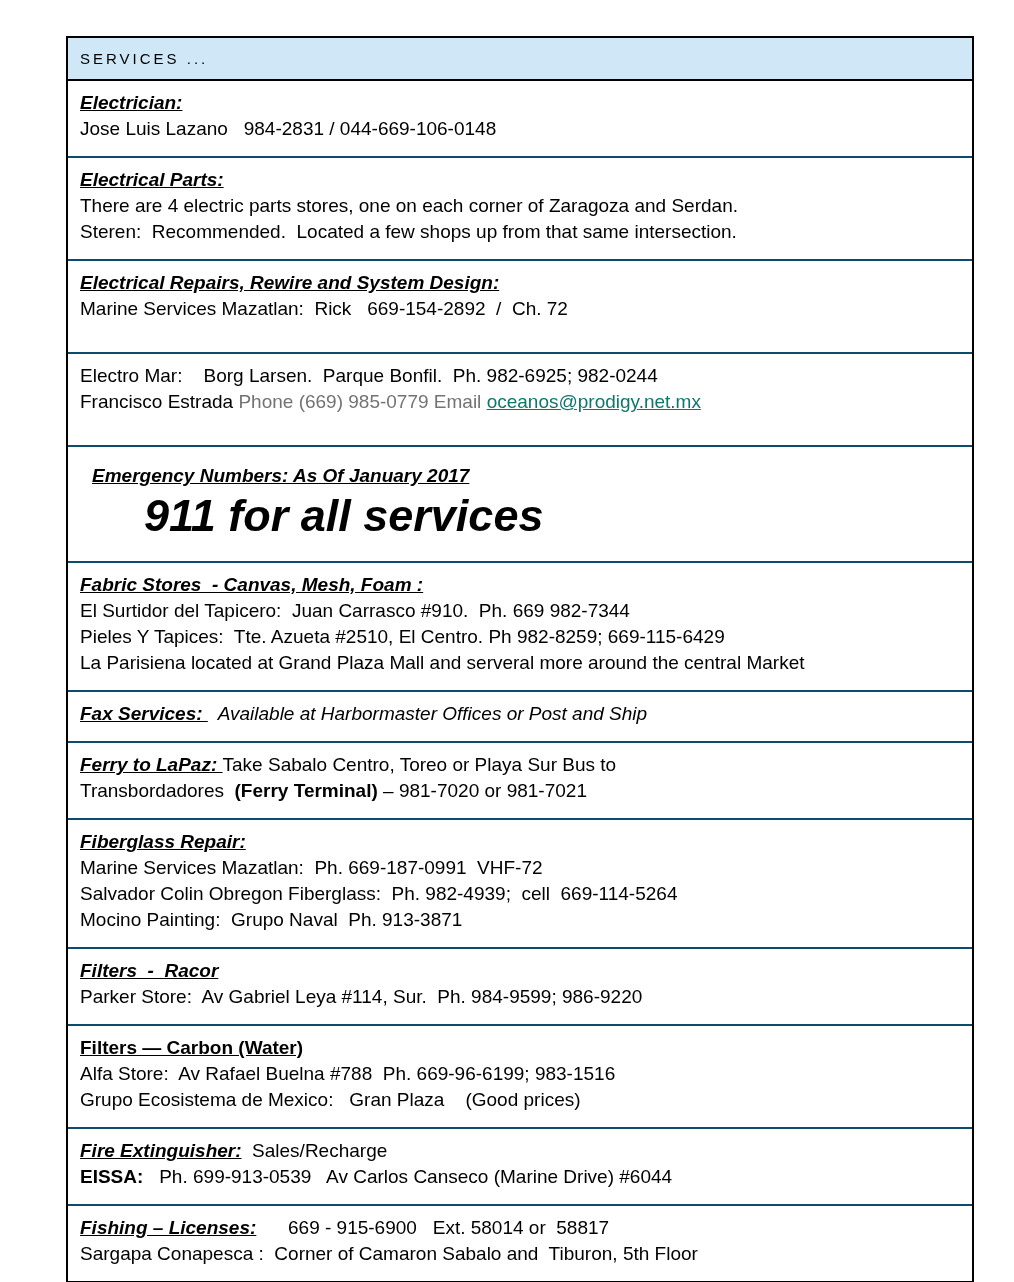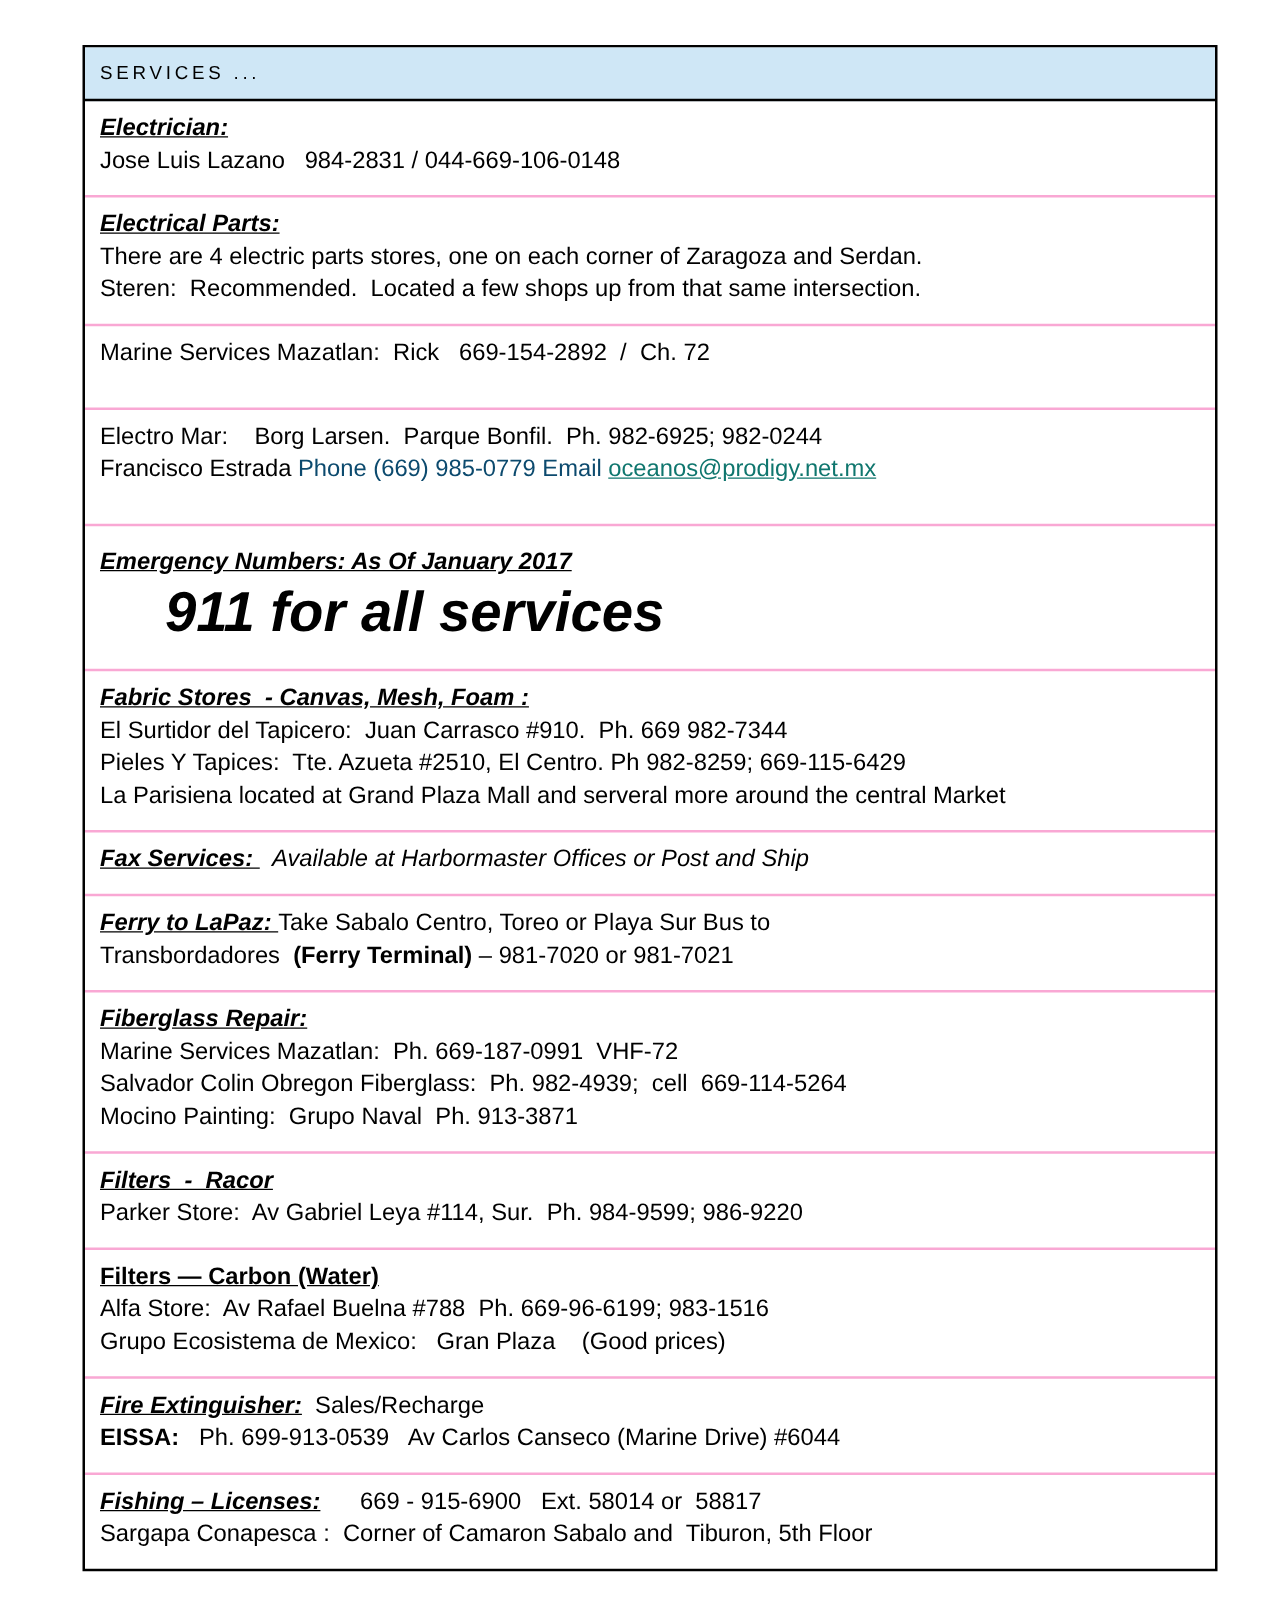--- a/index.html
+++ b/index.html
@@ -11,21 +11,21 @@
     position: relative;
   }
   .doc-table {
     position: absolute;
     left: 66px; top: 36px;
     width: 908px;
     border: 2px solid #000000;
     background: #ffffff;
   }
   .row {
-    border-bottom: 2px solid #f9a8d4;
+    border-bottom: 2px solid #0c4a6e;
     padding: 9px 14px 14px 12px;
     font-size: 19px;
     line-height: 26px;
   }
   .row:last-child { border-bottom: none; }
   .row-header {
     background: #cfe7f6;
     padding: 12px 14px 12px 12px;
     font-size: 15px;
     letter-spacing: 3px;
@@ -38,28 +38,28 @@
     font-style: italic;
     text-decoration: underline;
   }
   .hd-plain {
     font-weight: bold;
     font-style: normal;
     text-decoration: underline;
   }
   .bold { font-weight: bold; }
   .italic { font-style: italic; }
-  .muted { color: #0c4a6e; }
+  .muted { color: #737373; }
   .link {
     color: #0f766e;
     text-decoration: underline;
     cursor: pointer;
   }
   .pad-b-extra { padding-bottom: 30px; }
-  .row-emergency { padding: 16px 14px 22px 12px; }
+  .row-emergency { padding: 16px 14px 22px 24px; }
   .big911 {
     font-weight: bold;
     font-style: italic;
     font-size: 45px;
     line-height: 46px;
     margin: 4px 0 0 52px;
     white-space: pre-wrap;
   }
 </style>
 </head>
@@ -74,20 +74,21 @@
     <div class="line" data-bind="sections.electrician.line1">Jose Luis Lazano   984-2831 / 044-669-106-0148</div>
   </div>
 
   <div class="row">
     <div class="line"><span class="hd" data-bind="sections.electrical_parts.heading">Electrical Parts:</span></div>
     <div class="line" data-bind="sections.electrical_parts.line1">There are 4 electric parts stores, one on each corner of Zaragoza and Serdan.</div>
     <div class="line" data-bind="sections.electrical_parts.line2">Steren:  Recommended.  Located a few shops up from that same intersection.</div>
   </div>
 
   <div class="row pad-b-extra">
+    <div class="line"><span class="hd" data-bind="sections.electrical_repairs.heading">Electrical Repairs, Rewire and System Design:</span></div>
     <div class="line" data-bind="sections.electrical_repairs.line1">Marine Services Mazatlan:  Rick   669-154-2892  /  Ch. 72</div>
   </div>
 
   <div class="row pad-b-extra">
     <div class="line" data-bind="sections.electronic_repair.line1">Electro Mar:    Borg Larsen.  Parque Bonfil.  Ph. 982-6925; 982-0244</div>
     <div class="line"><span data-bind="sections.electronic_repair.line2_name">Francisco Estrada </span><span class="muted" data-bind="sections.electronic_repair.line2_contact">Phone (669) 985-0779 Email </span><a class="link" data-bind="sections.electronic_repair.line2_email">oceanos@prodigy.net.mx</a></div>
   </div>
 
   <div class="row row-emergency">
     <div class="line"><span class="hd" data-bind="sections.emergency.heading">Emergency Numbers: As Of January 2017</span></div>

